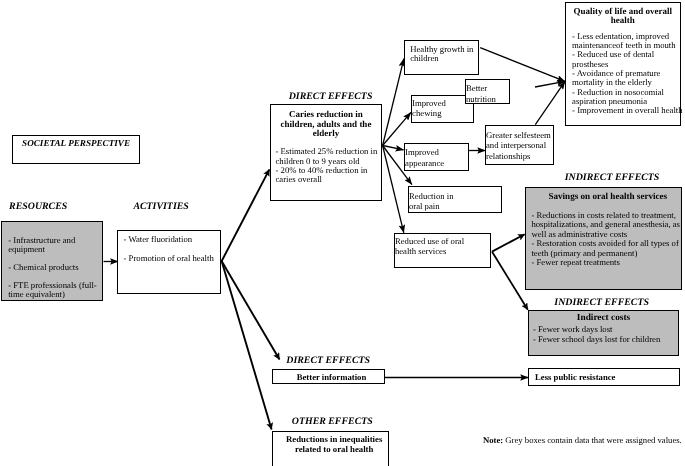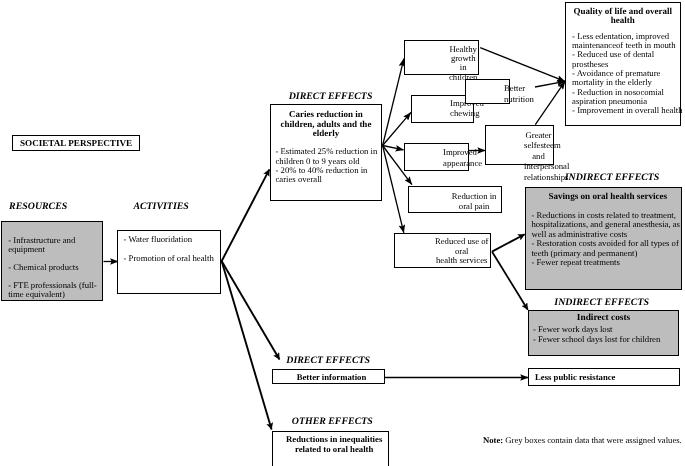--- a/index.html
+++ b/index.html
@@ -23,21 +23,21 @@
   .btitle{font-weight:bold;text-align:center;font-size:8.8px;line-height:10px;}
   .car-t{font-size:9px;line-height:9.5px;padding-top:5.2px;}
   .car-b{padding:8.4px 0 0 4.7px;line-height:9.25px;}
   .qol-t{font-size:9px;line-height:9.8px;padding-top:4px;}
   .qol-b{padding:5.7px 0 0 6.3px;line-height:9.3px;white-space:nowrap;}
   .sav-t{font-size:9.1px;line-height:9.8px;padding-top:3.8px;padding-left:9px;}
   .sav-b{padding:9.2px 0 0 5.5px;line-height:9.45px;white-space:nowrap;}
   .ic-t{font-size:9.3px;line-height:9.8px;padding-top:3.5px;}
   .ic-b{padding:1.2px 0 0 4px;line-height:9.3px;white-space:nowrap;}
   .ineq-t{font-size:8.75px;line-height:9.7px;padding-top:3.2px;padding-left:7px;}
-  .ptext{text-align:center;font-size:8.7px;line-height:11px;margin-left:38px;}
+  .ptext{text-align:left;font-size:8.7px;line-height:11px;}
   .note{position:absolute;font-size:8.66px;white-space:nowrap;text-align:right;}
   .note-b{font-weight:bold;}
   .t-sm{font-size:8.7px;font-weight:bold;text-align:center;}
 </style>
 </head>
 <body>
 
 <div id="stage">
 
   <svg id="arrows" viewBox="0 0 685 466">
@@ -78,21 +78,21 @@
   </svg>
 
   <div class="lbl hdr" style="left:9.1px;top:201px;">RESOURCES</div>
   <div class="lbl hdr" style="left:133.4px;top:201px;">ACTIVITIES</div>
   <div class="lbl hdr" style="left:288.7px;top:90.8px;">DIRECT EFFECTS</div>
   <div class="lbl hdr" style="left:564.7px;top:172.3px;">INDIRECT EFFECTS</div>
   <div class="lbl hdr" style="left:554.3px;top:296.5px;">INDIRECT EFFECTS</div>
   <div class="lbl hdr" style="left:286.3px;top:355px;">DIRECT EFFECTS</div>
   <div class="lbl hdr" style="left:291.8px;top:415.5px;">OTHER EFFECTS</div>
 
-  <div class="box societal" style="left:11.8px;top:134.8px;width:128.5px;height:16px;">
+  <div class="box societal" style="left:11.8px;top:134.8px;width:128.5px;height:29px;font-style:italic;">
     <div class="t-societal">SOCIETAL PERSPECTIVE</div>
   </div>
 
   <div class="box grey" style="left:1px;top:221px;width:102px;height:80px;">
     <div class="bullets res-b">
       <div>- Infrastructure and equipment</div>
       <div>- Chemical products</div>
       <div>- FTE professionals (full-time equivalent)</div>
     </div>
   </div>

